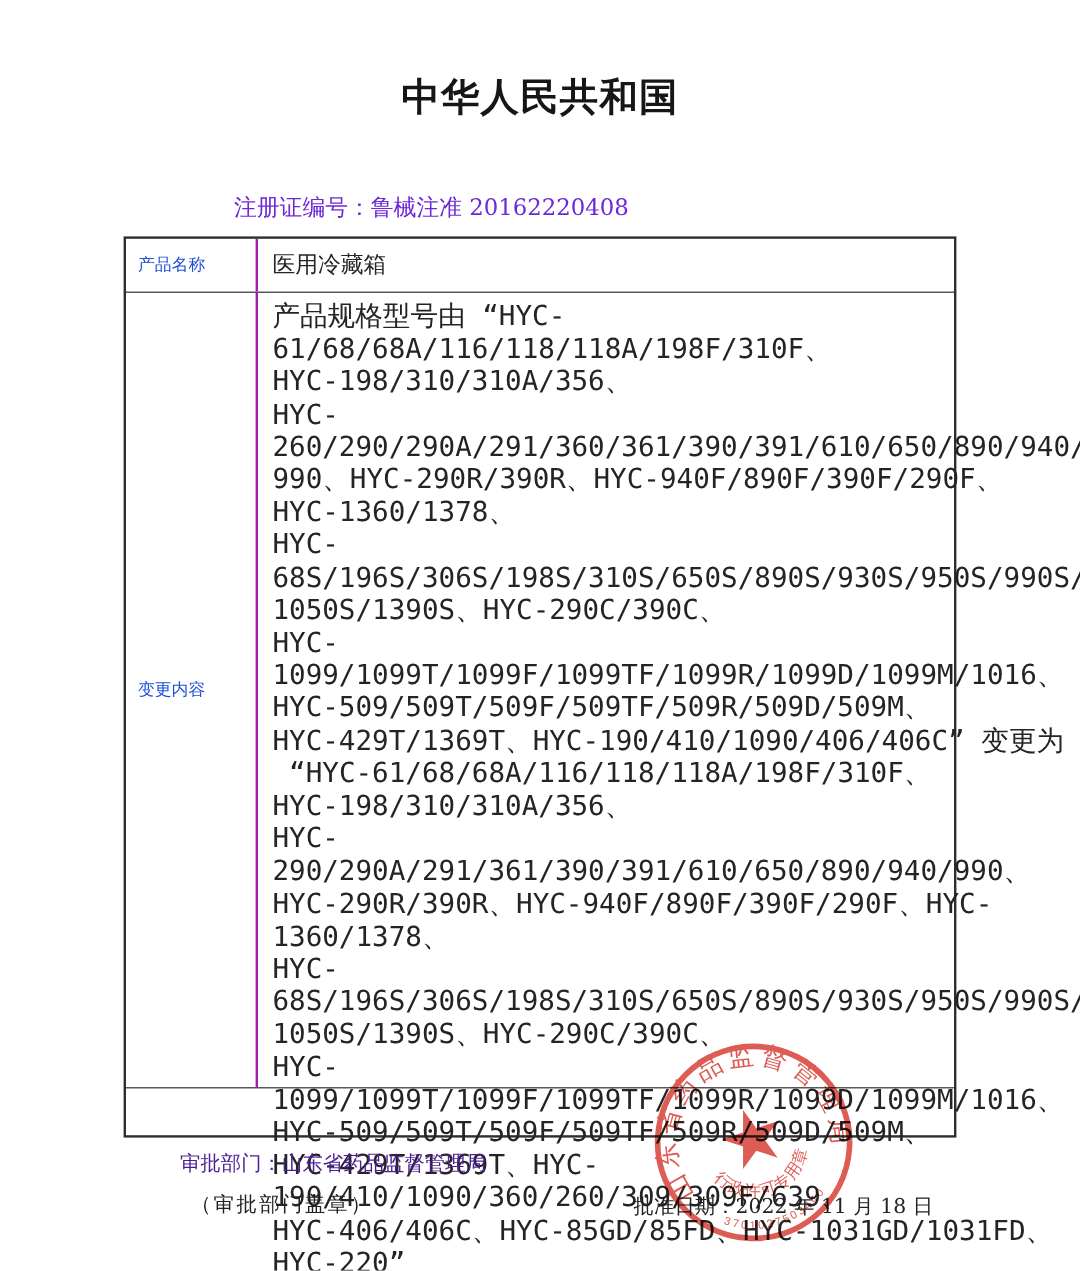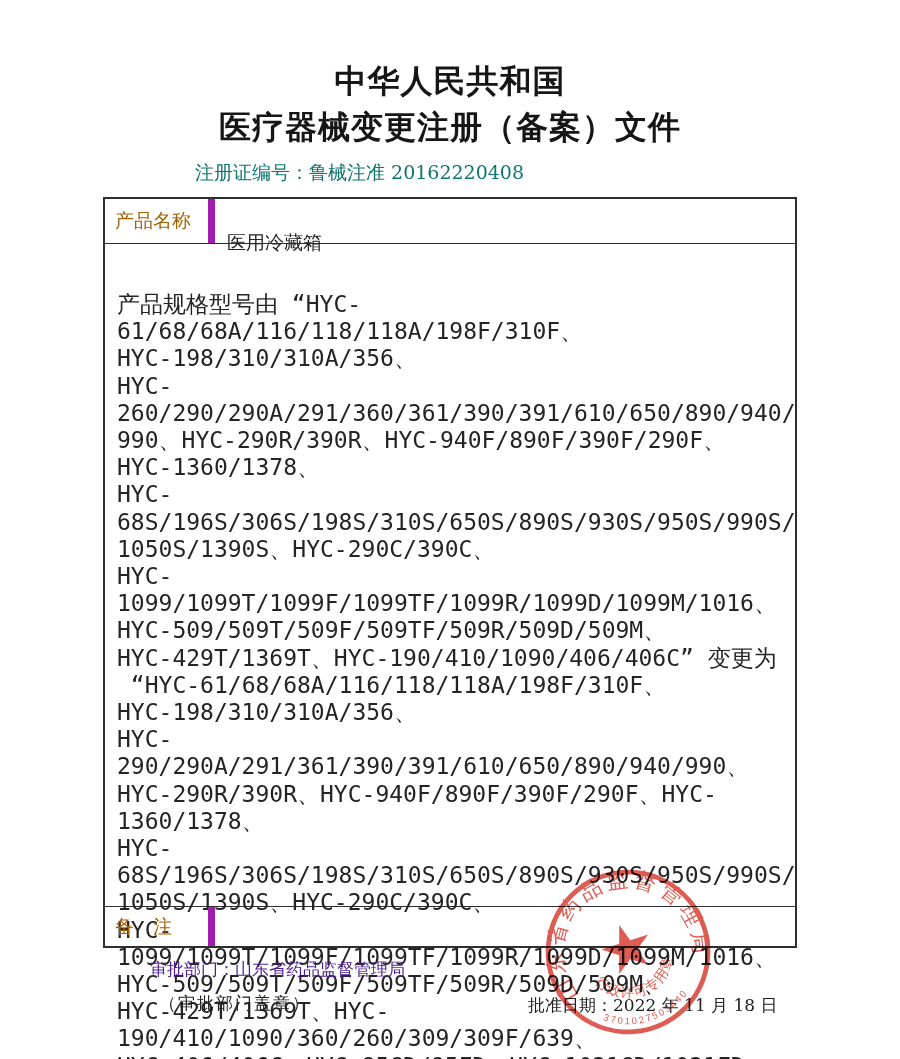--- a/index.html
+++ b/index.html
@@ -6,36 +6,36 @@
   .page{
     position:relative;width:900px;height:1059px;background:#ffffff;
     font-family:"DejaVu Serif","Liberation Serif",serif;color:#1e1e1e;
     overflow:hidden;
   }
   .title-block{position:absolute;top:58px;left:0;width:100%;text-align:center;}
   .title-line{
     font-family:"Liberation Sans","DejaVu Sans",sans-serif;
     font-weight:700;font-size:32px;line-height:46px;color:#161616;letter-spacing:1px;
   }
-  .reg-line{position:absolute;top:160px;left:195px;font-size:19px;color:#0f766e;}
+  .reg-line{position:absolute;top:160px;left:195px;font-size:19px;color:#6d28d9;}
   .doc-table{
     position:absolute;top:197px;left:103px;width:694px;height:751px;
     border:2px solid #2e2e2e;box-sizing:border-box;display:flex;flex-direction:column;
   }
   .t-row{display:flex;border-bottom:1px solid #2e2e2e;box-sizing:border-box;}
   .t-row:last-child{border-bottom:none;}
   .t-row.r1{height:45px;}
   .t-row.r2{height:663px;}
   .t-row.r3{flex:1;}
   .t-label{
-    width:110px;min-width:110px;border-right:7px solid #a21caf;box-sizing:border-box;
-    display:flex;align-items:center;padding-left:10px;font-size:19px;color:#a16207;
+    width:110px;min-width:110px;border-right:2px solid #a21caf;box-sizing:border-box;
+    display:flex;align-items:center;padding-left:10px;font-size:14px;color:#1d4ed8;
   }
   .t-content{flex:1;display:flex;align-items:center;padding:4px 10px 4px 12px;
-    font-size:19px;color:#242424;box-sizing:border-box;margin-top:40px;}
+    font-size:19px;color:#242424;box-sizing:border-box;}
   .t-content.top{align-items:flex-start;}
   .change-content{
     font-family:"DejaVu Sans Mono","DejaVu Serif","Liberation Mono",monospace;
     font-size:23px;line-height:27.2px;white-space:pre-wrap;color:#242424;
     padding-top:3px;
   }
   .footer-dept{position:absolute;top:958px;left:150px;font-size:17px;color:#4c1d95;}
   .footer-date{position:absolute;top:994px;left:528px;font-size:17px;color:#222;}
   .seal-caption{position:absolute;top:992px;left:123px;font-size:17px;color:#222;letter-spacing:2px;margin-left:36px;}
   .stamp{
@@ -44,33 +44,33 @@
   }
   .stamp text{font-family:"Liberation Sans","DejaVu Sans",sans-serif;}
 </style>
 </head>
 <body>
 
 <div class="page">
 
   <div class="title-block">
     <div class="title-line">中华人民共和国</div>
-    <div class="title-line">医疗器械变更注册（备案）文件</div>
   </div>
 
   <div class="reg-line">注册证编号：鲁械注准 20162220408</div>
 
   <div class="doc-table">
 
     <div class="t-row r1">
       <div class="t-label">产品名称</div>
       <div class="t-content">医用冷藏箱</div>
     </div>
 
     <div class="t-row r2">
+      <div class="t-label">变更内容</div>
       <div class="t-content top">
         <div class="change-content">产品规格型号由 “HYC-61/68/68A/116/118/118A/198F/310F、
 HYC-198/310/310A/356、
 HYC-260/290/290A/291/360/361/390/391/610/650/890/940/
 990、HYC-290R/390R、HYC-940F/890F/390F/290F、
 HYC-1360/1378、
 HYC-68S/196S/306S/198S/310S/650S/890S/930S/950S/990S/
 1050S/1390S、HYC-290C/390C、
 HYC-1099/1099T/1099F/1099TF/1099R/1099D/1099M/1016、
 HYC-509/509T/509F/509TF/509R/509D/509M、
@@ -86,21 +86,20 @@
 HYC-429T/1369T、HYC-190/410/1090/360/260/309/309F/639、
 HYC-406/406C、HYC-85GD/85FD、HYC-1031GD/1031FD、HYC-220”
 产品适用范围由 “用于提供 2℃-8℃储存环境。” 变更为 “用于
 提供 2℃-8℃储存环境，包括储存试剂、人体检测样本等。”
 产品技术要求由 “鲁械注准 20162220408” 变更为 “鲁械注准
 20162220408”</div>
       </div>
     </div>
 
     <div class="t-row r3">
-      <div class="t-label">备　注</div>
     </div>
 
   </div>
 
   <div class="footer-dept">审批部门：山东省药品监督管理局</div>
 
   <div class="footer-date">批准日期：2022 年 11 月 18 日</div>
 
   <div class="seal-caption">（审批部门盖章）</div>
 

